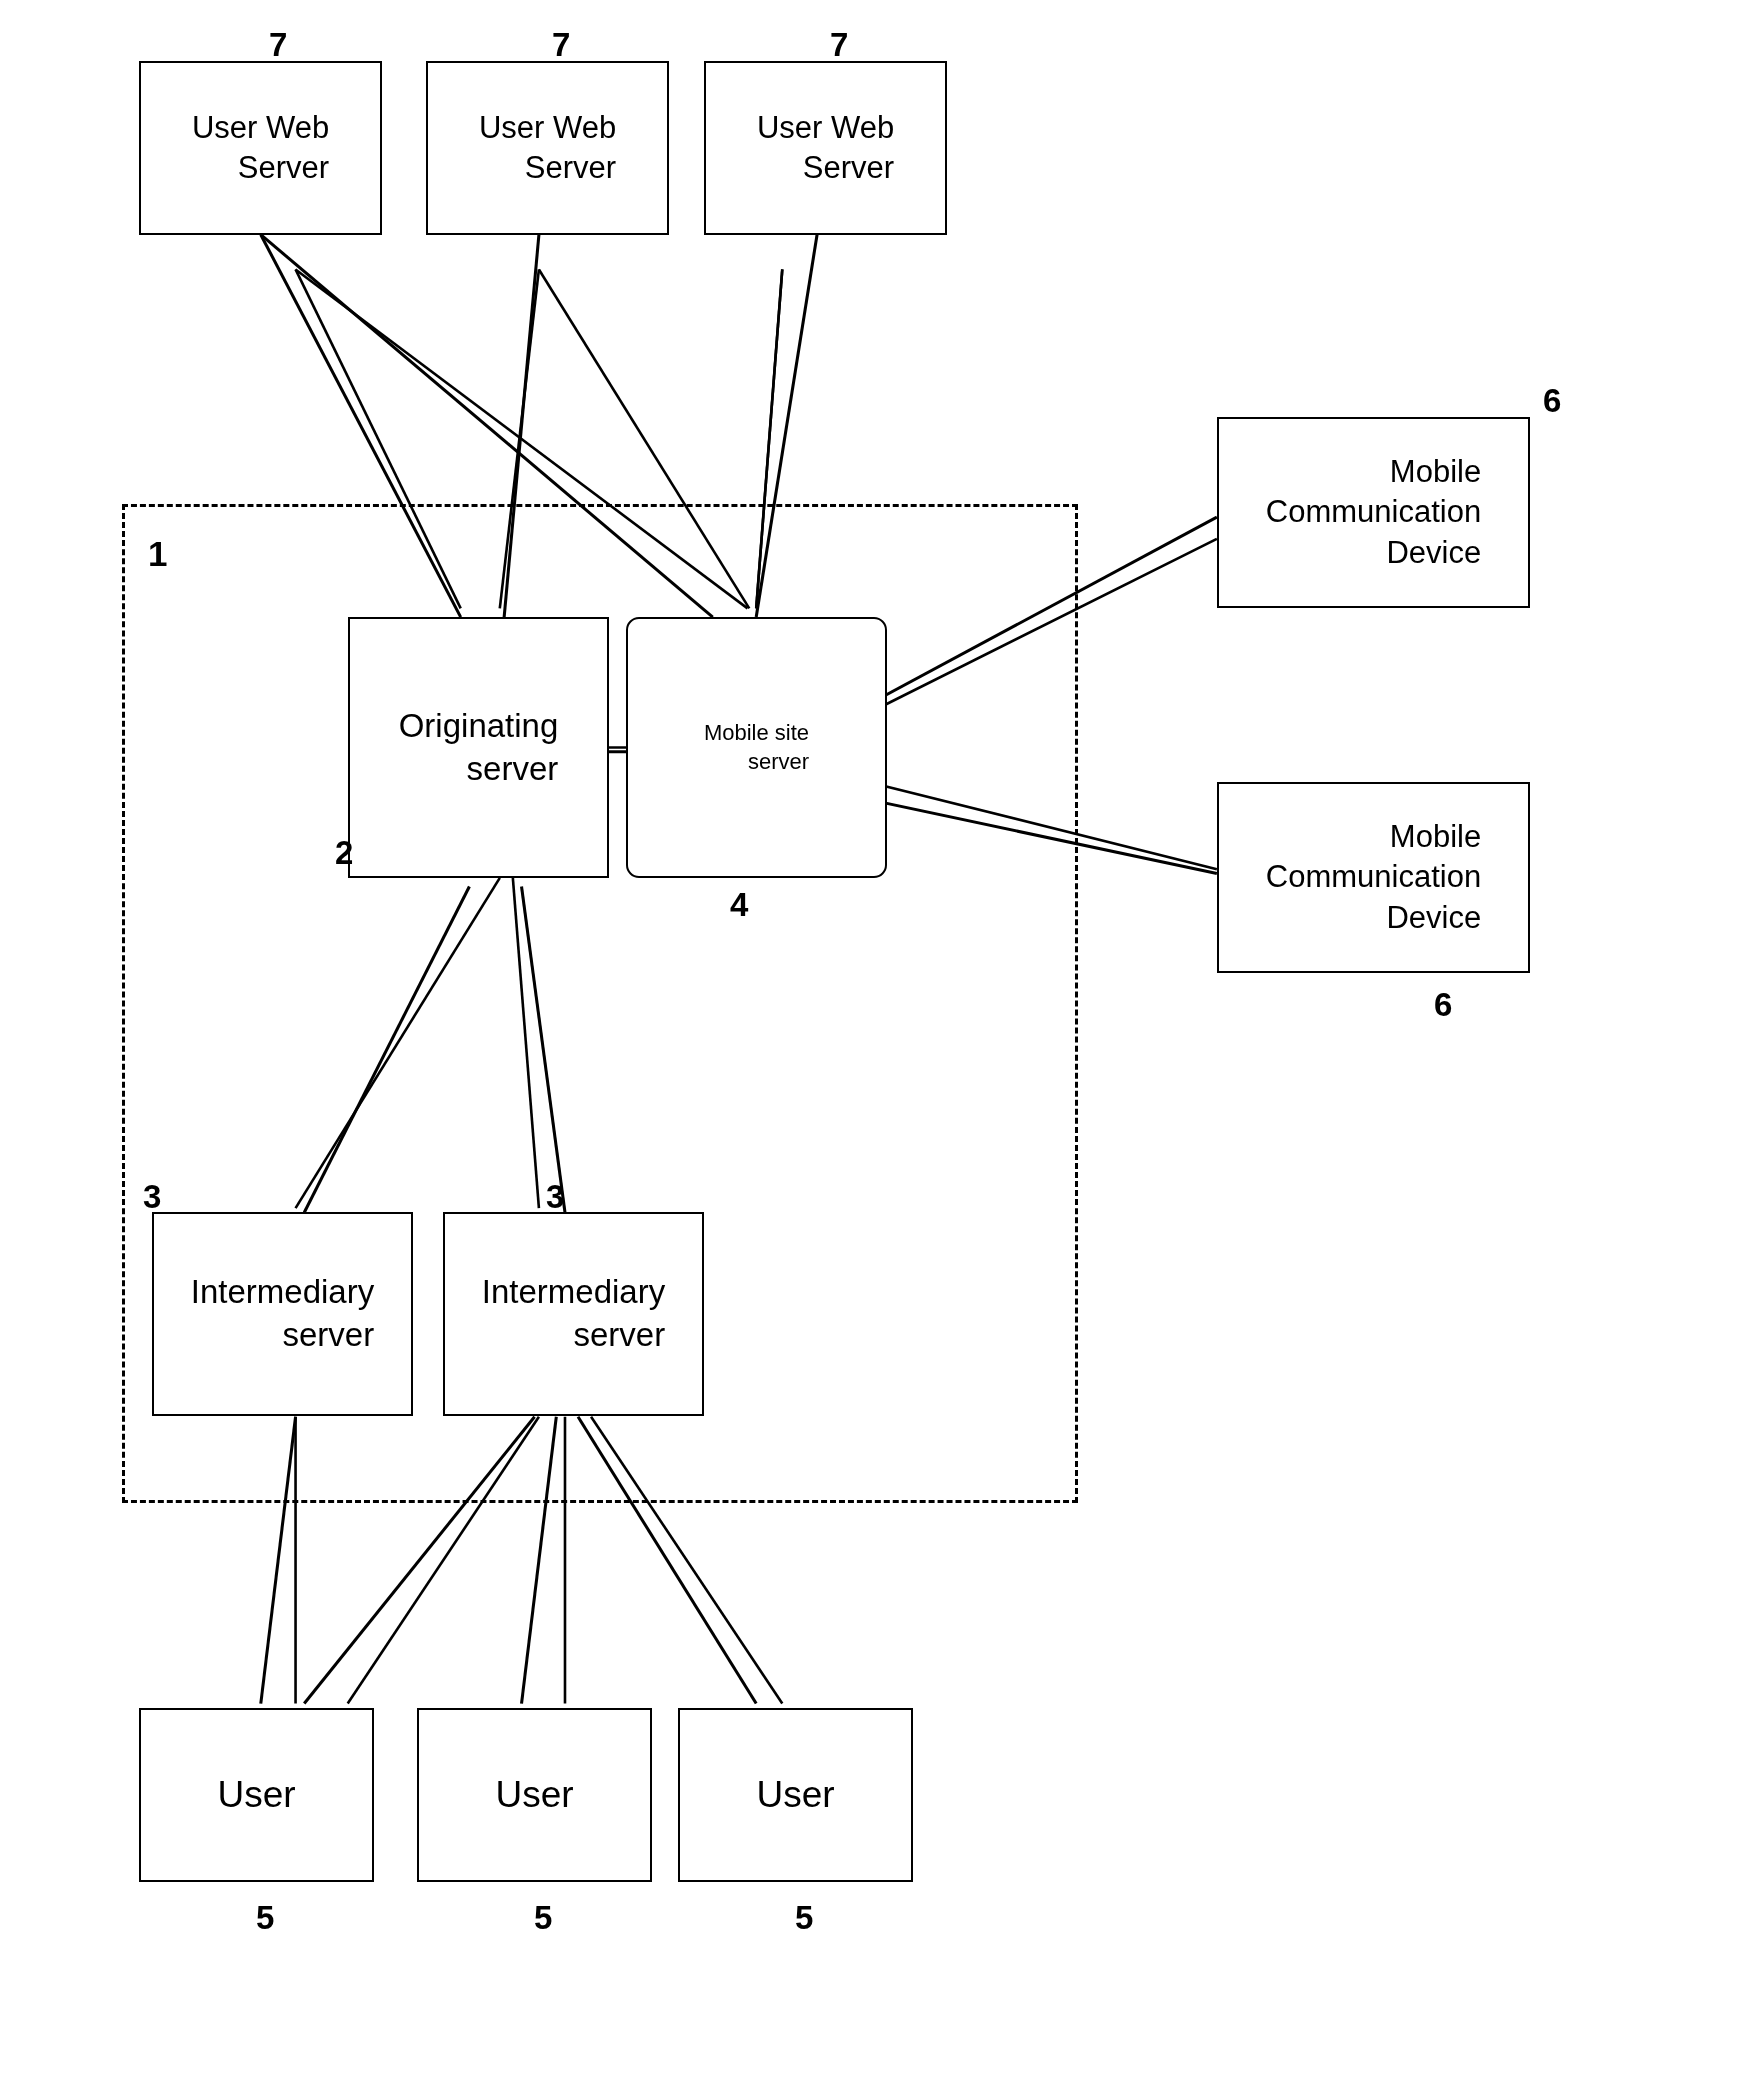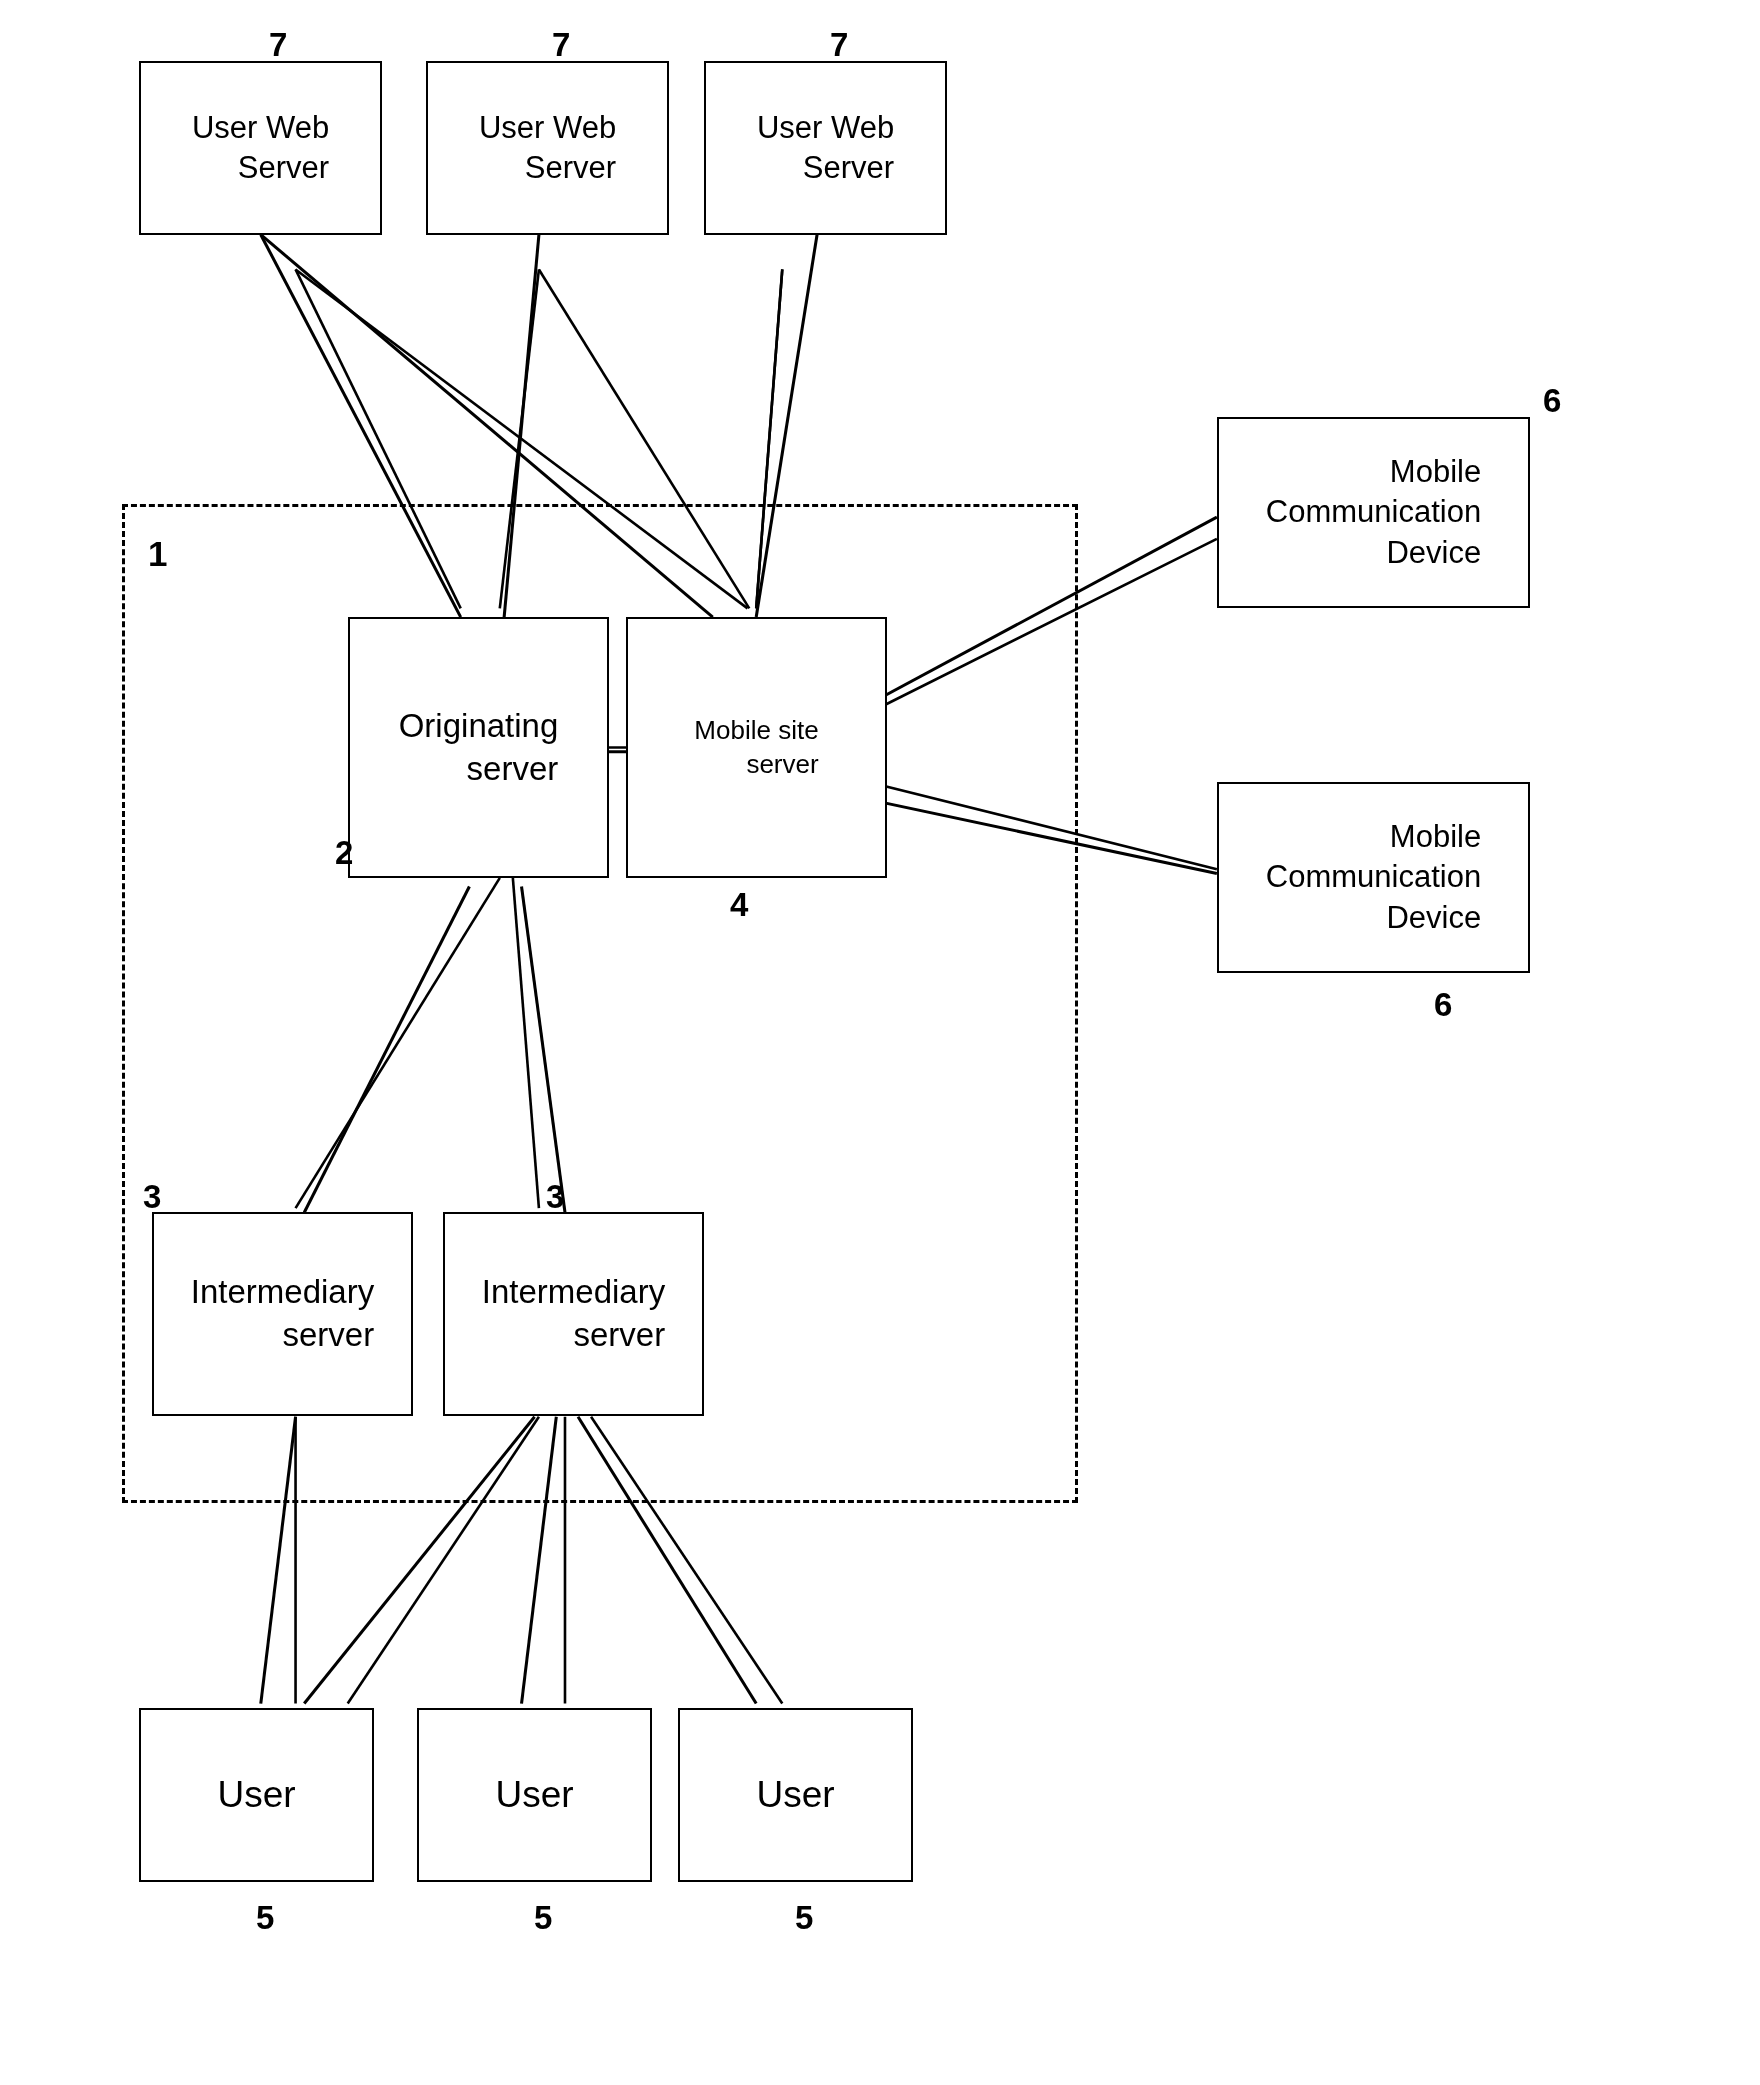--- a/index.html
+++ b/index.html
@@ -136,21 +136,21 @@
 
   <div class="label" style="left:830px; top:26px; font-size:33px;">7</div>
 
   <div class="box" style="left:348px; top:617px; width:261px; height:261px; font-size:33px;">
     <span style="white-space:pre-line;">Originating
 server</span>
   </div>
 
   <div class="label" style="left:335px; top:834px; font-size:33px;">2</div>
 
-  <div class="box" style="left:626px; top:617px; width:261px; height:261px; font-size:26px;">
+  <div class="box" style="left:626px; top:617px; width:261px; height:261px; font-size:22px;border-radius:13px;">
     <span style="white-space:pre-line;">Mobile site
 server</span>
   </div>
 
   <div class="label" style="left:730px; top:886px; font-size:33px;">4</div>
 
   <div class="box" style="left:1217px; top:417px; width:313px; height:191px; font-size:31px;">
     <span style="white-space:pre-line;">Mobile
 Communication
 Device</span>

